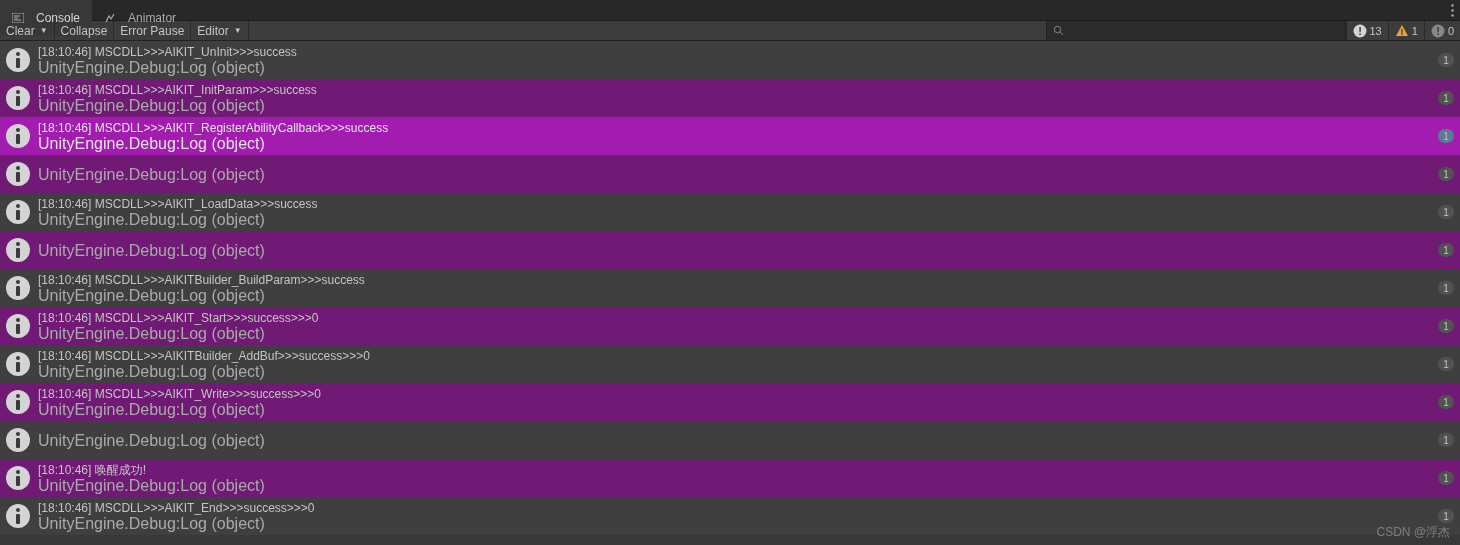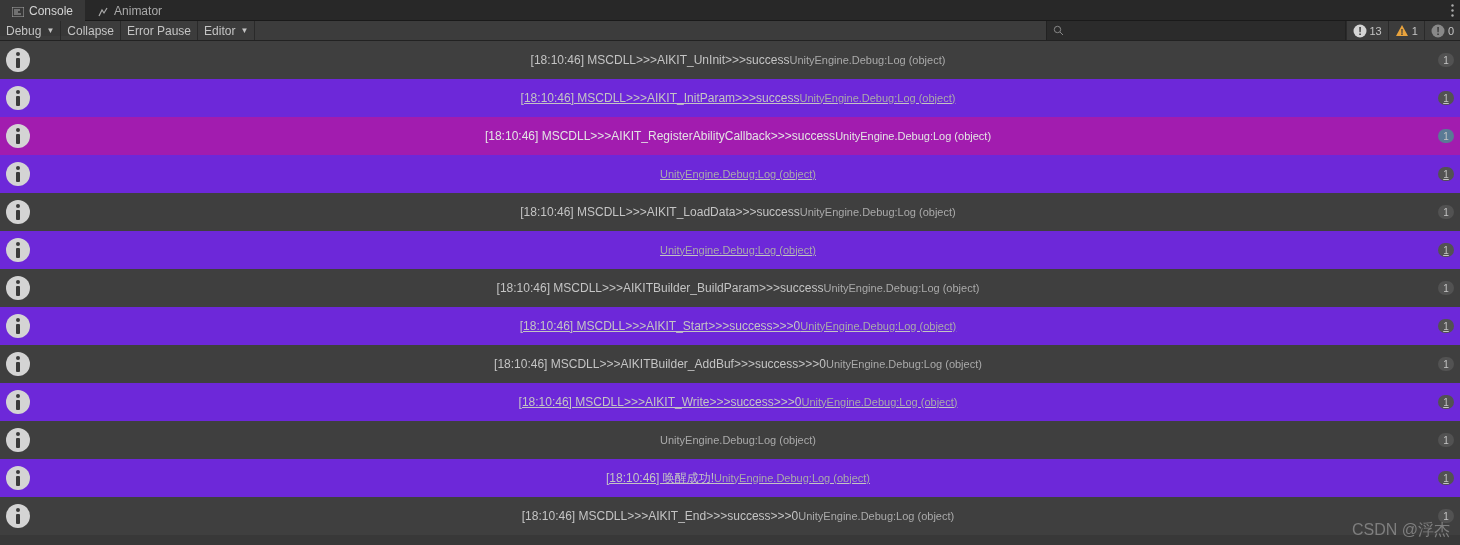--- a/index.html
+++ b/index.html
@@ -1,47 +1,47 @@
 <!DOCTYPE html>
 <html><head>
 <meta charset="utf-8">
 <style>
 * { margin: 0; padding: 0; box-sizing: border-box; font-family: Arial, "Microsoft YaHei", sans-serif; }
 body { background: #383838; color: #C4C4C4; width: 1460px; height: 545px; overflow: hidden; font-size: 12px; }
 
 .tabs { display: flex; background: #282828; height: 21px; align-items: stretch; border-bottom: 1px solid #1a1a1a; }
-.tab { display: flex; align-items: flex-end; padding: 18px 12px; gap: 5px; color: #AAA; cursor: pointer; }
+.tab { display: flex; align-items: center; padding: 18px 12px; gap: 12px; color: #AAA; cursor: pointer; }
 .tab.active { background: #383838; color: #D4D4D4; }
 .tab-icon { width: 12px; height: 12px; display: inline-flex; align-items: center; justify-content: center; }
 .tab-spacer { flex: 1; }
 .kebab { width: 16px; display: flex; align-items: center; justify-content: center; color: #AAA; cursor: pointer; }
 
 .toolbar { display: flex; background: #3C3C3C; height: 20px; align-items: stretch; border-bottom: 1px solid #222; font-size: 12px; }
 .tb-btn { display: flex; align-items: center; padding: 0 6px; color: #C4C4C4; border-right: 1px solid #2a2a2a; cursor: pointer; gap: 3px; }
 .dd-arrow { font-size: 8px; margin-left: 2px; }
 .tb-spacer { flex: 1; }
 .search { display: flex; align-items: center; background: #2B2B2B; width: 300px; padding: 0 6px; gap: 4px; border-left: 1px solid #222; border-right: 1px solid #222; }
 .search input { background: transparent; border: none; outline: none; color: #C4C4C4; width: 100%; font-size: 11px; }
 .counter { display: flex; align-items: center; padding: 0 6px; gap: 3px; border-left: 1px solid #2a2a2a; cursor: pointer; }
 .counter .cnt { color: #C4C4C4; font-size: 11px; }
 
 .log-list { height: calc(545px - 41px); overflow-y: auto; }
 .log-entry { display: flex; align-items: center; height: 38px; padding: 0 6px 0 4px; cursor: pointer; }
 .log-entry.odd { background: #3F3F3F; }
-.log-entry.even { background: #6d28d9; text-decoration: underline; }
+.log-entry.even { background: #701a75; }
 .log-entry.selected { background: #a21caf; }
 .log-icon { width: 28px; height: 28px; flex-shrink: 0; display: flex; align-items: center; justify-content: center; margin-right: 6px; }
-.log-body { flex: 1; display: flex; flex-direction: row; justify-content: center; line-height: 15px; }
+.log-body { flex: 1; display: flex; flex-direction: column; justify-content: center; line-height: 15px; }
 .log-line1 { color: #C4C4C4; font-size: 12px; }
 .log-entry.selected .log-line1, .log-entry.selected .log-line2 { color: #E4E4E4; }
-.log-line2 { color: #AAA; font-size: 11px; }
+.log-line2 { color: #AAA; font-size: 16px; }
 .log-badge { background: #525252; color: #C4C4C4; border-radius: 8px; min-width: 16px; height: 14px; display: flex; align-items: center; justify-content: center; font-size: 10px; padding: 0 5px; }
 .log-entry.selected .log-badge { background: #5a7a95; }
 
-.watermark { position: absolute; bottom: 4px; right: 10px; color: #999; font-size: 16px; opacity: 0.7; pointer-events: none; }
+.watermark { position: absolute; bottom: 4px; right: 10px; color: #999; font-size: 12px; opacity: 0.7; pointer-events: none; }
 
 svg { display: block; }
 </style>
 </head>
 <body>
 
 <div class="tabs">
   <div class="tab active">
     <span class="tab-icon">
       <svg width="12" height="10" viewBox="0 0 12 10">
@@ -66,21 +66,21 @@
     <svg width="3" height="13" viewBox="0 0 3 13">
         <circle cx="1.5" cy="1.5" r="1.2" fill="#AAA"></circle>
         <circle cx="1.5" cy="6.5" r="1.2" fill="#AAA"></circle>
         <circle cx="1.5" cy="11.5" r="1.2" fill="#AAA"></circle>
       </svg>
   </div>
 </div>
 
 <div class="toolbar">
   <div class="tb-btn">
-    <span>Debug</span>
+    <span>Clear</span>
     <span class="dd-arrow">▼</span>
   </div>
   <div class="tb-btn">
     <span>Collapse</span>
   </div>
   <div class="tb-btn">
     <span>Error Pause</span>
   </div>
   <div class="tb-btn">
     <span>Editor</span>

